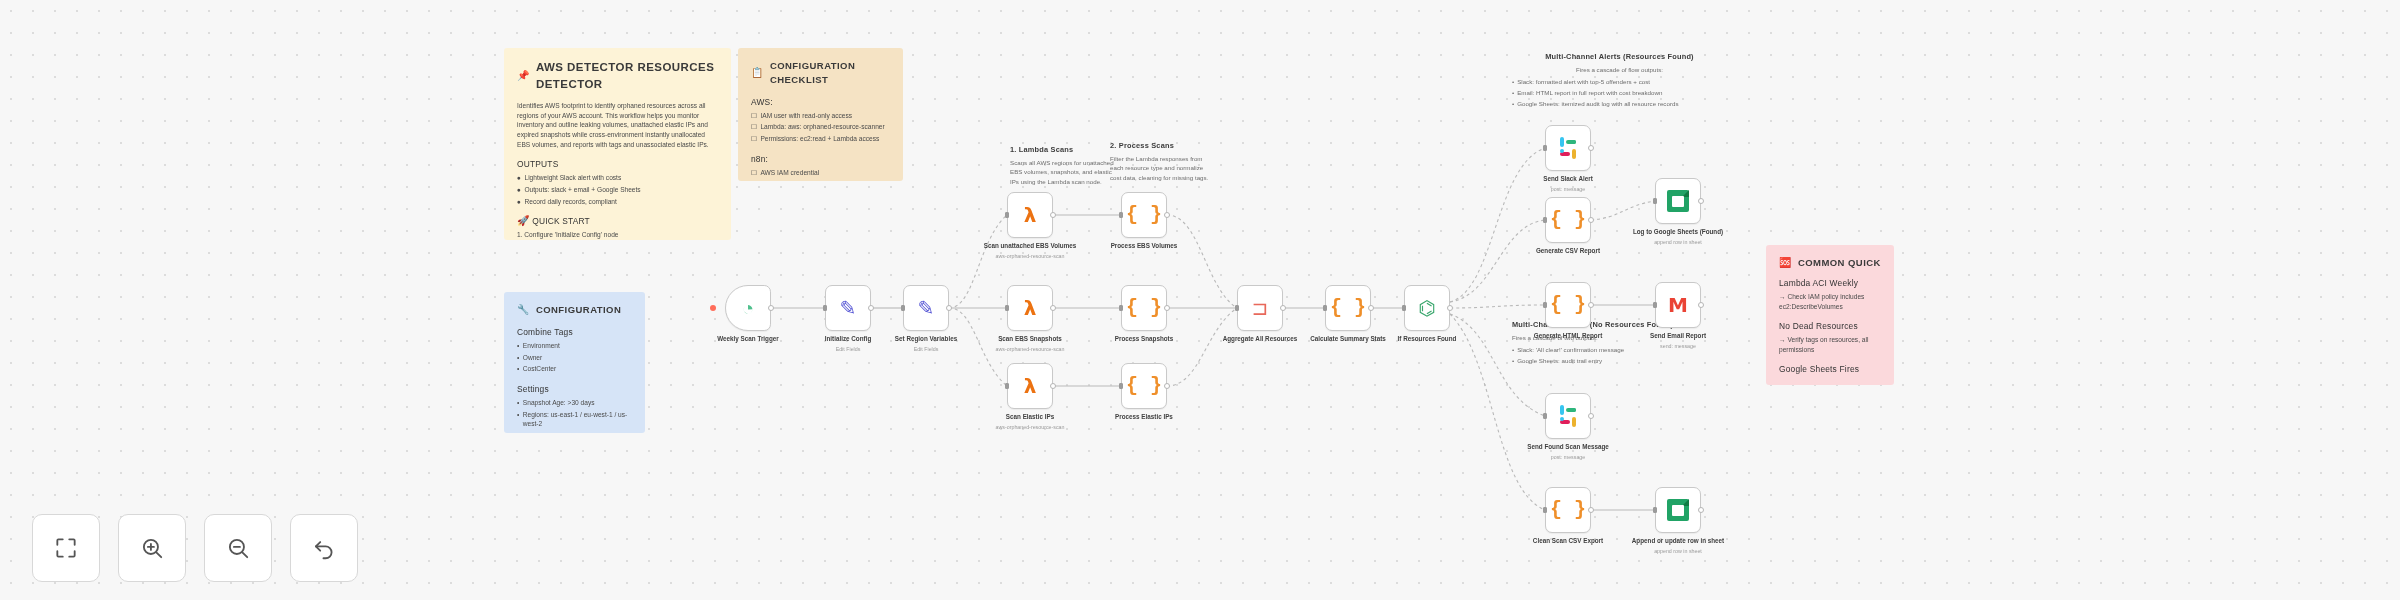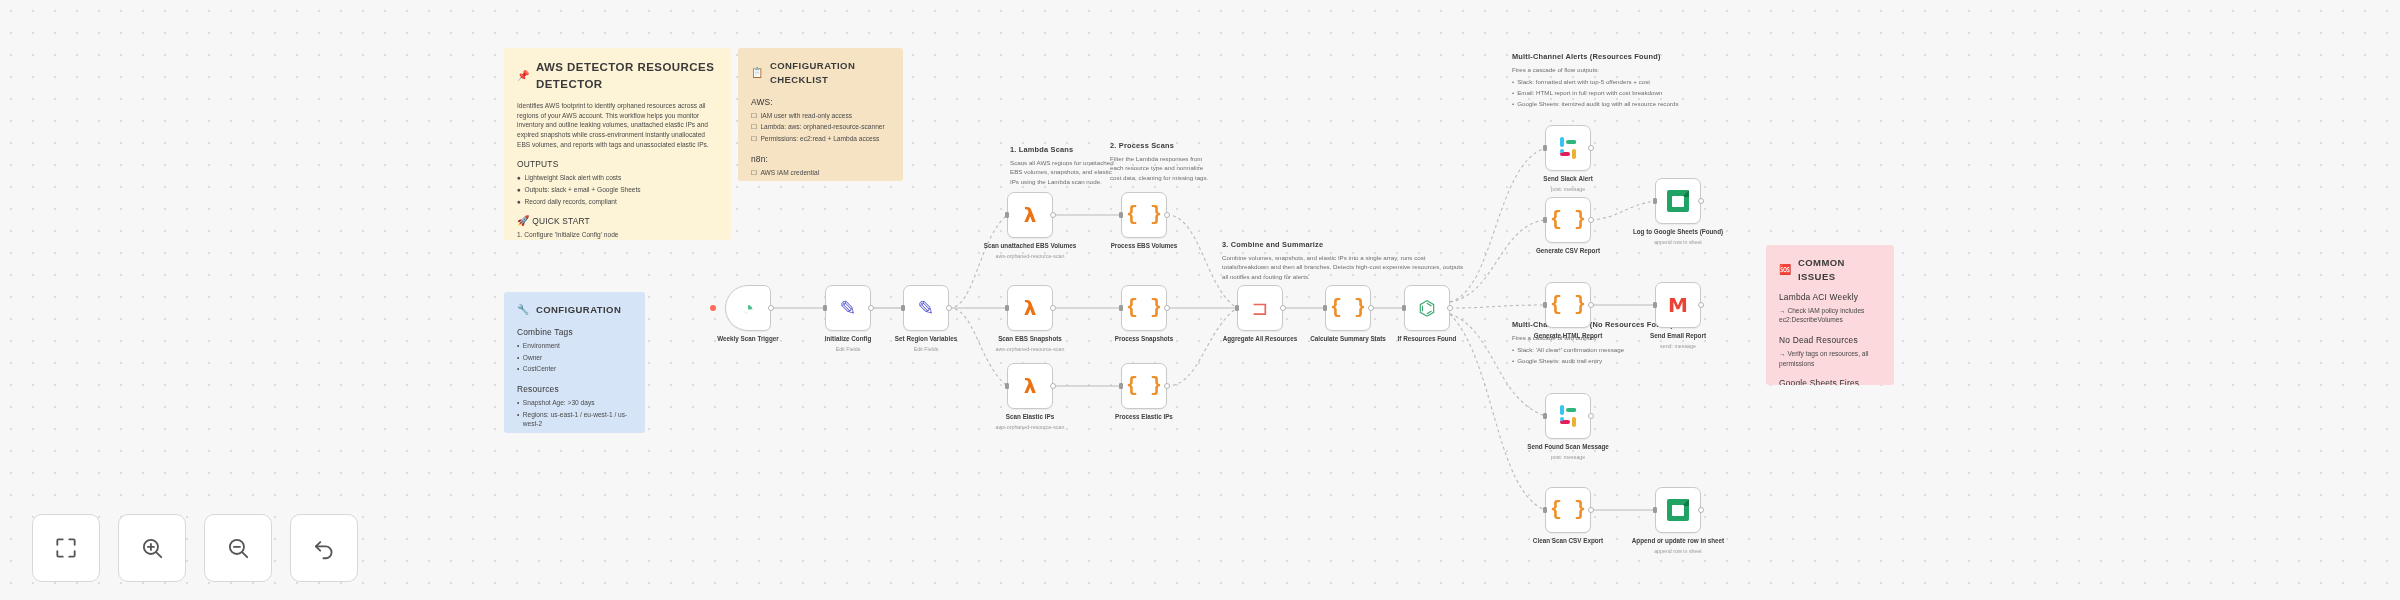--- a/index.html
+++ b/index.html
@@ -272,21 +272,21 @@
         </li>
       <li>
           <span class="bullet">•</span>
           <span>Owner</span>
         </li>
       <li>
           <span class="bullet">•</span>
           <span>CostCenter</span>
         </li>
     </ul>
-    <h2>Resources</h2>
+    <h2>Settings</h2>
     <ul>
       <li>
           <span class="bullet">•</span>
           <span>Snapshot Age: &gt;30 days</span>
         </li>
       <li>
           <span class="bullet">•</span>
           <span>Regions: us-east-1 / eu-west-1 / us-west-2</span>
         </li>
       <li>
@@ -294,46 +294,42 @@
           <span>Schedule: Monday 9 AM UTC</span>
         </li>
 
     </ul>
 
   </div>
 
   <div class="note note-pink" style="left:1766px; top:245px; width:128px; height:140px;">
     <h1 style="font-size:9.5px;margin-bottom:7px">
       <span class="emoji">🆘</span>
-      <span>COMMON ISSUES</span>
+      <span>COMMON QUICK</span>
     </h1>
     <h2 style="margin-top:4px">Lambda ACI Weekly</h2>
     <p>→ Check IAM policy includes ec2:DescribeVolumes</p>
     <h2>No Dead Resources</h2>
     <p>→ Verify tags on resources, all permissions</p>
     <h2>Google Sheets Fires</h2>
 
   </div>
 
   <div class="caption" style="left:988px; top:145px; width:105px;margin-left:22px;">
     <div class="ctitle">1. Lambda Scans</div>
     <div class="cbody">Scans all AWS regions for unattached EBS volumes, snapshots, and elastic IPs using the Lambda scan node.</div>
   </div>
 
   <div class="caption" style="left:1110px; top:141px; width:105px;">
     <div class="ctitle">2. Process Scans</div>
     <div class="cbody">Filter the Lambda responses from each resource type and normalize cost data, cleaning for missing tags.</div>
   </div>
 
-  <div class="caption" style="left:1222px; top:240px; width:245px;">
-    <div class="ctitle">3. Combine and Summarize</div>
-    <div class="cbody">Combine volumes, snapshots, and elastic IPs into a single array, runs cost totals/breakdown and then all branches. Detects high-cost expensive resources, outputs all notifies and routing for alerts.</div>
-  </div>
-
-  <div class="caption" style="left:1512px; top:52px; width:215px;">
+
+  <div class="caption" style="left:1512px; top:52px; width:215px;text-align:center;">
     <div class="ctitle">Multi-Channel Alerts (Resources Found)</div>
     <div class="cbody" style="margin-bottom:3px">Fires a cascade of flow outputs:</div>
     <ul class="cbody">
       <li>
           <span class="bullet">•</span>
           <span>Slack: formatted alert with top-5 offenders + cost</span>
         </li>
       <li>
           <span class="bullet">•</span>
           <span>Email: HTML report in full report with cost breakdown</span>

